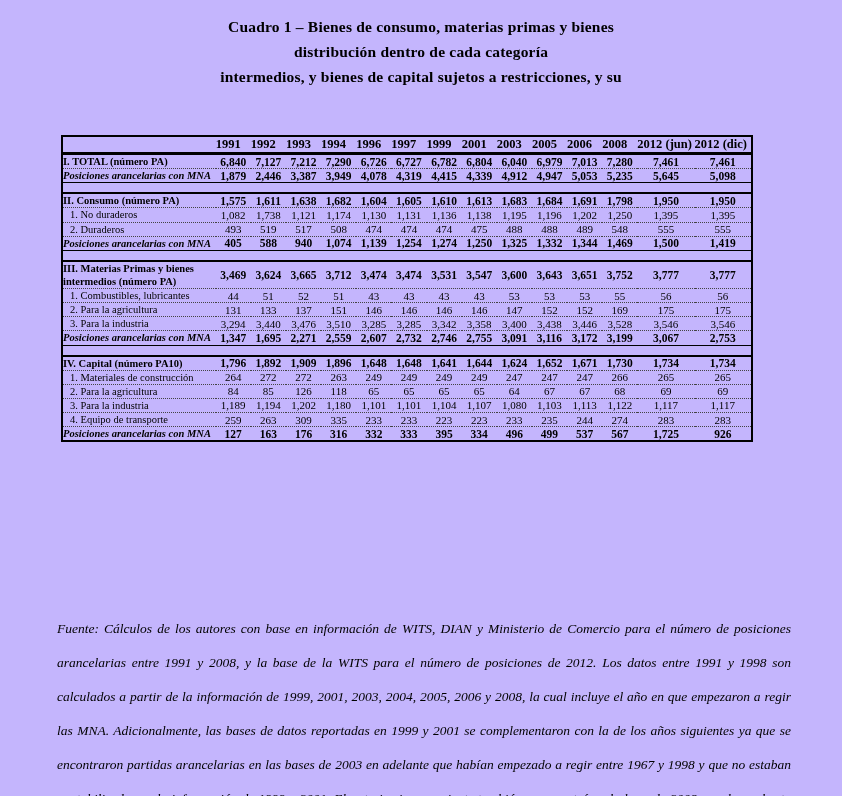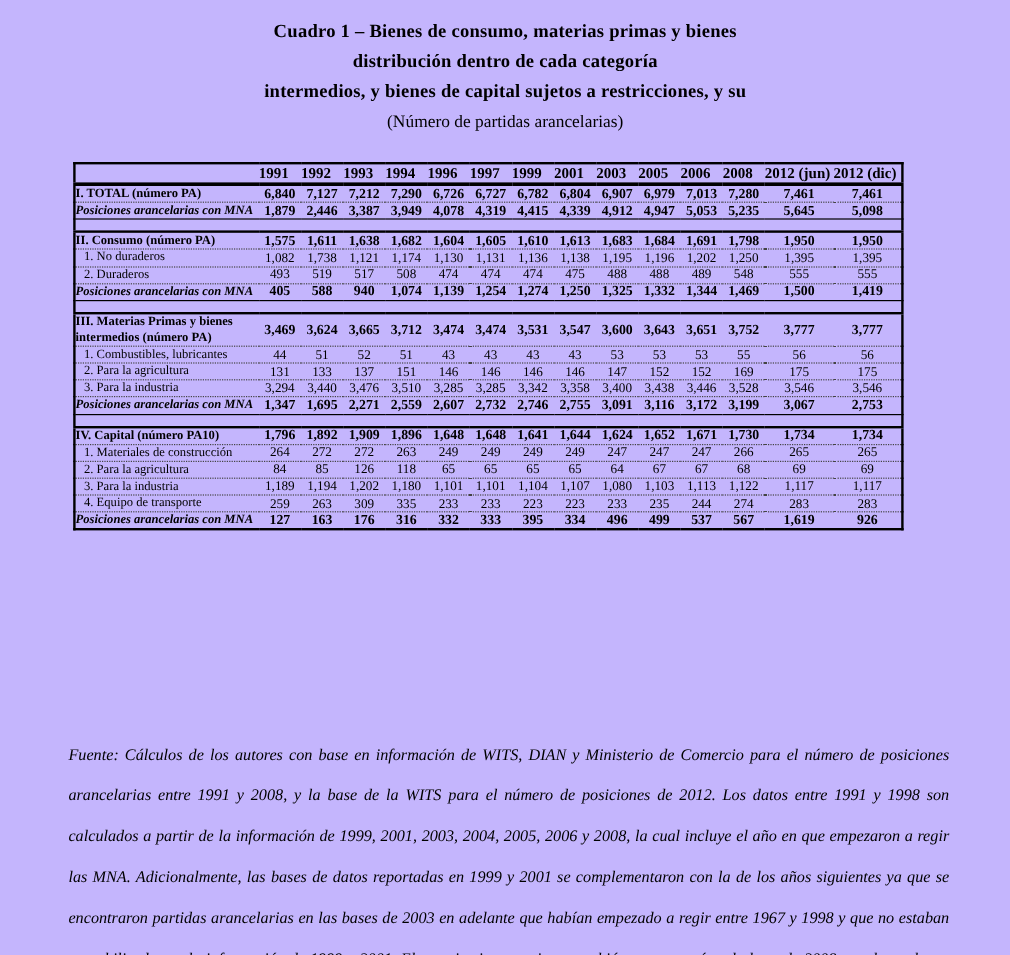--- a/index.html
+++ b/index.html
@@ -106,21 +106,20 @@
 </style>
 </head>
 <body>
 
 <div class="page">
 
   <div class="title-block">
     <div class="title-line">Cuadro 1 – Bienes de consumo, materias primas y bienes</div>
     <div class="title-line">distribución dentro de cada categoría</div>
     <div class="title-line">intermedios, y bienes de capital sujetos a restricciones, y su</div>
-    <div class="subtitle-line">(Número de partidas arancelarias)</div>
   </div>
 
   <div class="table-wrap">
     <table class="data-table">
       <colgroup id="t-cols">
           <col style="width: 153px;">
           <col style="width: 35px;">
           <col style="width: 35px;">
           <col style="width: 35px;">
           <col style="width: 35px;">
@@ -158,21 +157,21 @@
           <tr class="sec-head">
             <td class="lbl">I. TOTAL (número PA)</td>
             <td class="num">6,840</td>
             <td class="num">7,127</td>
             <td class="num">7,212</td>
             <td class="num">7,290</td>
             <td class="num">6,726</td>
             <td class="num">6,727</td>
             <td class="num">6,782</td>
             <td class="num">6,804</td>
-            <td class="num">6,907</td>
+            <td class="num">6,040</td>
             <td class="num">6,979</td>
             <td class="num">7,013</td>
             <td class="num">7,280</td>
             <td class="num">7,461</td>
             <td class="num">7,461</td>
           </tr>
           <tr class="mna">
             <td class="lbl">Posiciones arancelarias con MNA</td>
             <td class="num">1,879</td>
             <td class="num">2,446</td>
@@ -443,21 +442,21 @@
             <td class="num">176</td>
             <td class="num">316</td>
             <td class="num">332</td>
             <td class="num">333</td>
             <td class="num">395</td>
             <td class="num">334</td>
             <td class="num">496</td>
             <td class="num">499</td>
             <td class="num">537</td>
             <td class="num">567</td>
-            <td class="num">1,619</td>
+            <td class="num">1,725</td>
             <td class="num">926</td>
           </tr>
         </tbody>
     </table>
   </div>
 
   <div class="footnote">Fuente: Cálculos de los autores con base en información de WITS, DIAN y Ministerio de Comercio para el número de posiciones arancelarias entre 1991 y 2008, y la base de la WITS para el número de posiciones de 2012. Los datos entre 1991 y 1998 son calculados a partir de la información de 1999, 2001, 2003, 2004, 2005, 2006 y 2008, la cual incluye el año en que empezaron a regir las MNA. Adicionalmente, las bases de datos reportadas en 1999 y 2001 se complementaron con la de los años siguientes ya que se encontraron partidas arancelarias en las bases de 2003 en adelante que habían empezado a regir entre 1967 y 1998 y que no estaban contabilizadas en la información de 1999 y 2001. El anterior inconveniente también se encontró en la base de 2008, por lo cual esta información se complementó con la de diciembre de 2012.</div>
 
 </div>
 

